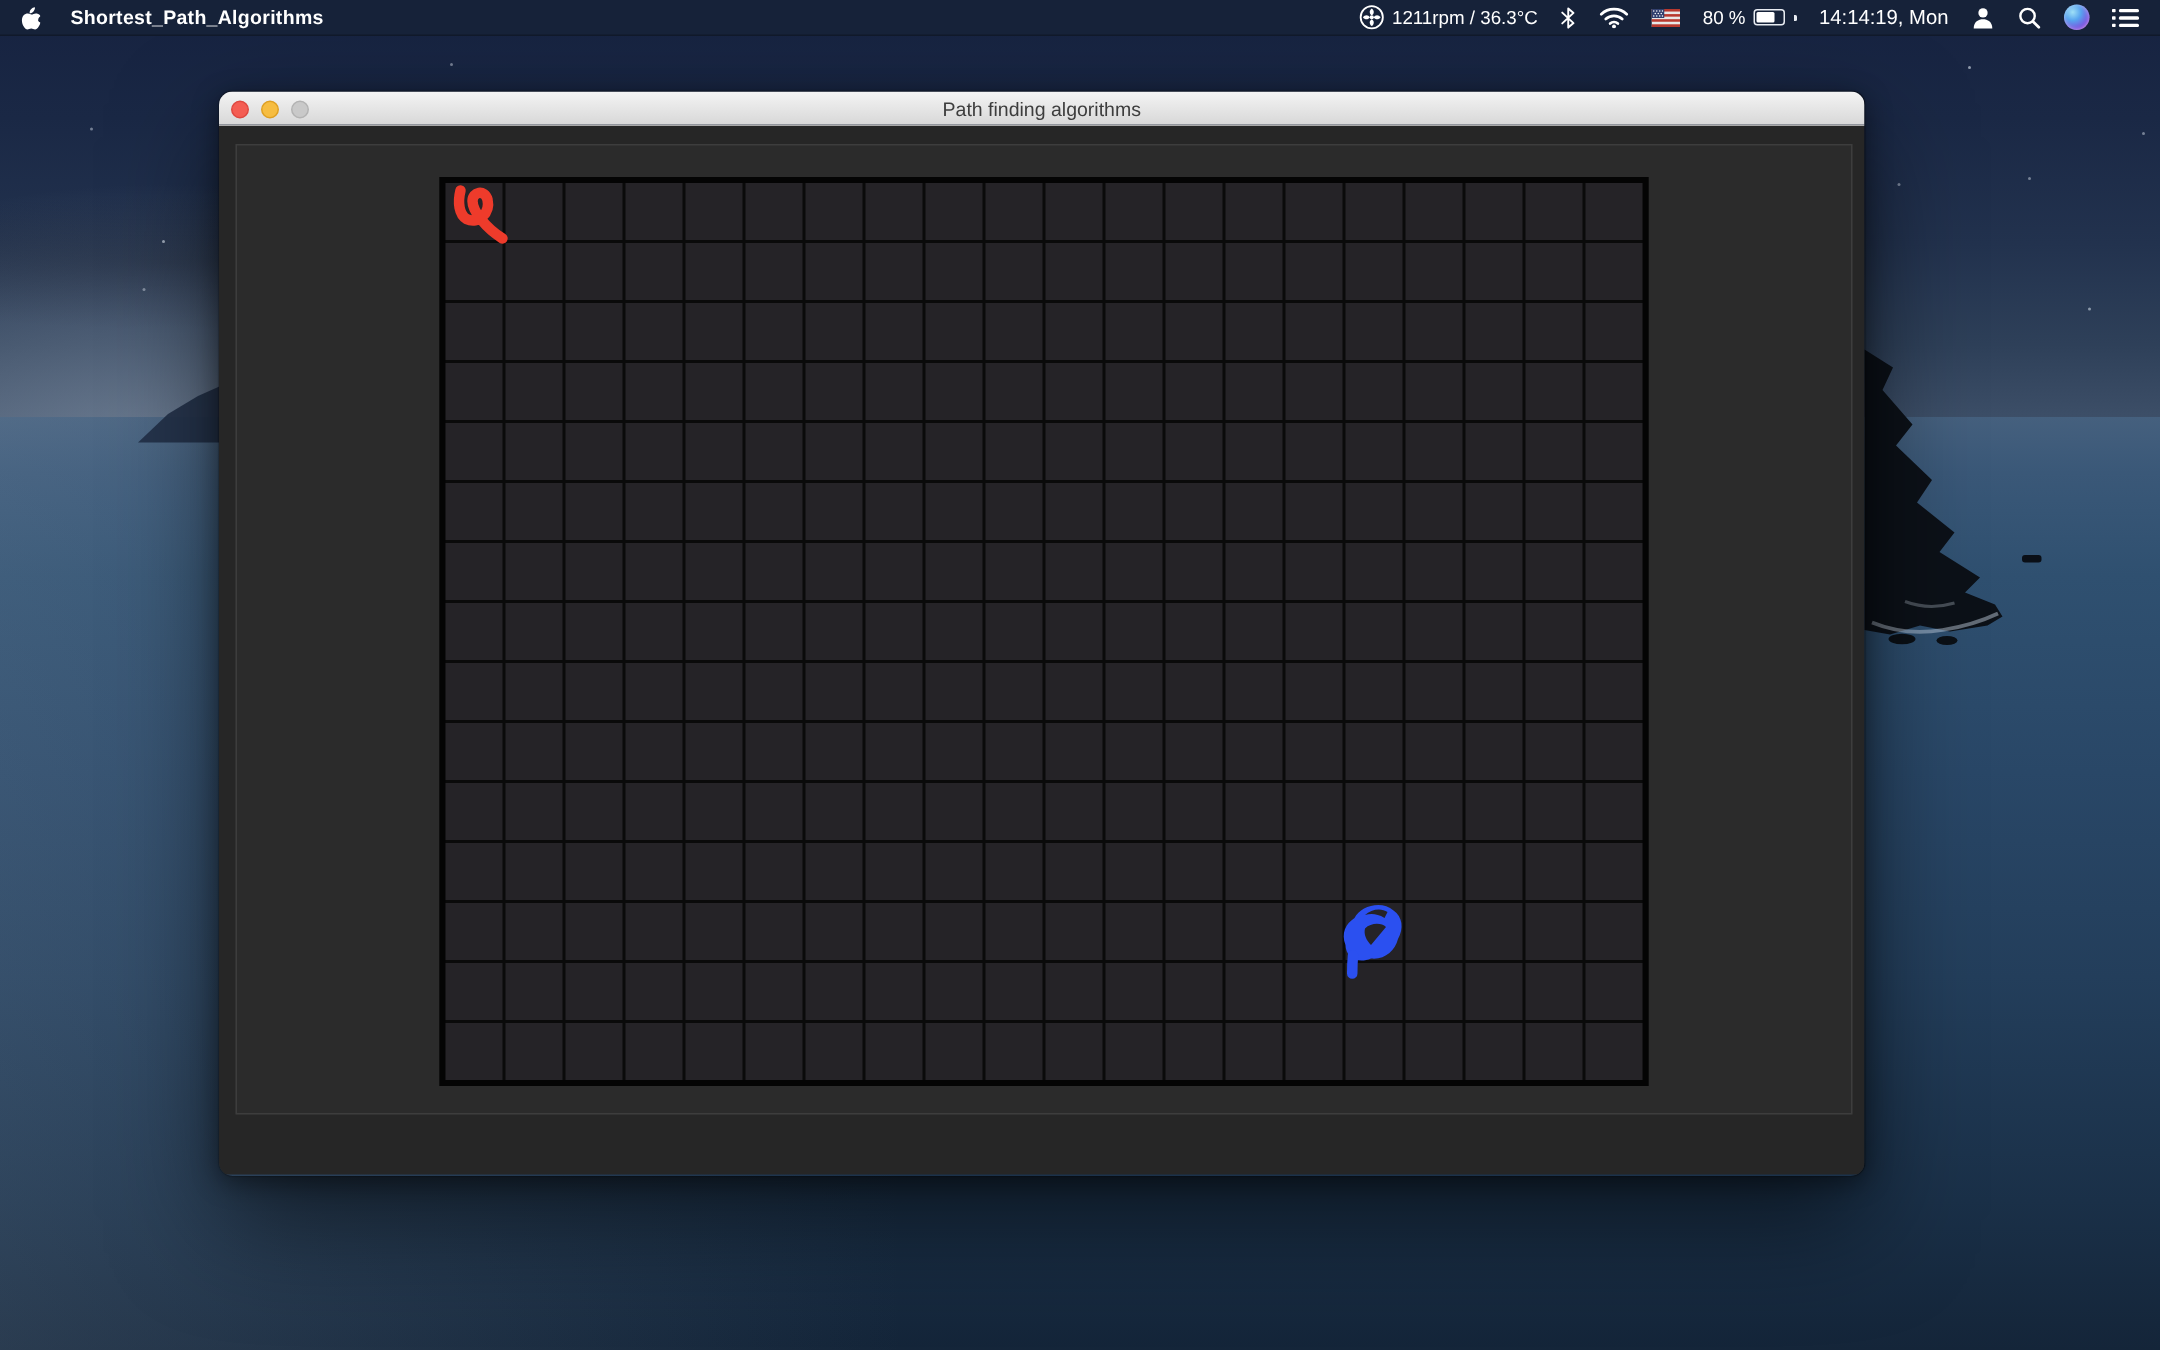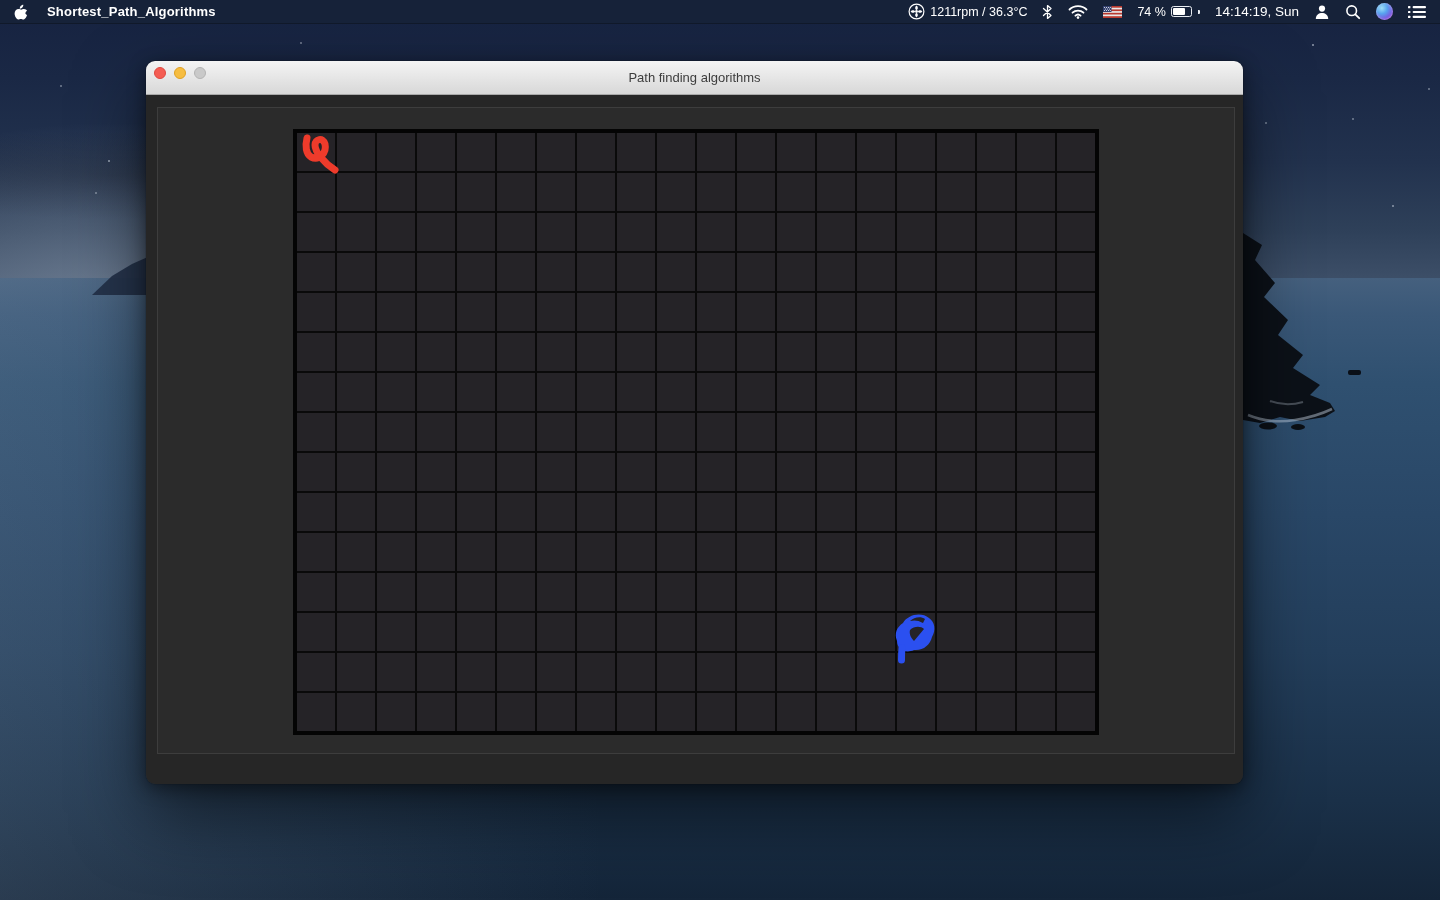--- a/index.html
+++ b/index.html
@@ -41,21 +41,21 @@
   .battery-fill { height:7px; background:#ffffff; border-radius:1px; }
   .battery-nub { width:2px; height:4px; background:#e8ecf2; border-radius:0 1px 1px 0; margin-left:1px; }
   .siri-orb { width:17px; height:17px; border-radius:50%;
               background:radial-gradient(circle at 34% 30%, #9fe0f7 0%, #58a4ef 34%, #7a55e0 68%, #c44fb6 100%);
               box-shadow:inset 0 0 3px rgba(255,255,255,.5); }
 
   
   .window { position:absolute; left:146px; top:61px; width:1097px; height:723px;
             border-radius:9px; overflow:hidden; z-index:20;
             box-shadow:0 30px 70px rgba(0,0,0,.55), 0 4px 18px rgba(0,0,0,.45), 0 0 1px rgba(0,0,0,.9); }
-  .titlebar { position:relative; height:34px;
+  .titlebar { position:relative; height:23px;
               background:linear-gradient(#f4f4f4, #d8d8d8);
               border-bottom:1px solid #a9a9a9;
               display:flex; align-items:center; justify-content:center; }
   .lights { position:absolute; left:8px; top:0; height:23px; display:flex; align-items:center; gap:8px; }
   .light { width:12px; height:12px; border-radius:50%; }
   .light-close { background:#f45d53; border:.5px solid #df4840; }
   .light-min   { background:#f6bd41; border:.5px solid #dfa023; }
   .light-zoom  { background:#c9c9c9; border:.5px solid #b3b3b3; }
   .win-title { font-size:13px; color:#3d3d3d; }
   .content { position:relative; width:1097px; height:699px; background:#262626; }
@@ -153,28 +153,28 @@
               <circle cx="4.5" cy="3" r=".5"></circle>
               <circle cx="6.5" cy="3" r=".5"></circle>
             <circle cx="1.5" cy="4.6" r=".5"></circle>
               <circle cx="3.5" cy="4.6" r=".5"></circle>
               <circle cx="5.5" cy="4.6" r=".5"></circle>
               <circle cx="7.3" cy="4.6" r=".5"></circle>
           </g>
         </svg>
       </span>
       <span class="mb-item">
-        <span>74 %</span>
+        <span>80 %</span>
         <span class="battery-body">
           <span class="battery-fill" id="battery-fill" style="width: 12px;"></span>
         </span>
         <span class="battery-nub"></span>
       </span>
       <span class="mb-item" style="font-size:13.5px;">
-        <span>14:14:19, Sun</span>
+        <span>14:14:19, Mon</span>
       </span>
       <span class="mb-item">
         <svg width="16" height="16" viewBox="0 0 16 16">
           <circle cx="8" cy="4.6" r="3.1" fill="#fff"></circle>
           <path d="M1.8 15 C1.8 10.6 5 8.9 8 8.9 C11 8.9 14.2 10.6 14.2 15 Z" fill="#fff"></path>
         </svg>
       </span>
       <span class="mb-item">
         <svg width="16" height="16" viewBox="0 0 16 16">
           <circle cx="6.7" cy="6.7" r="4.8" stroke="#fff" stroke-width="1.6" fill="none"></circle>

